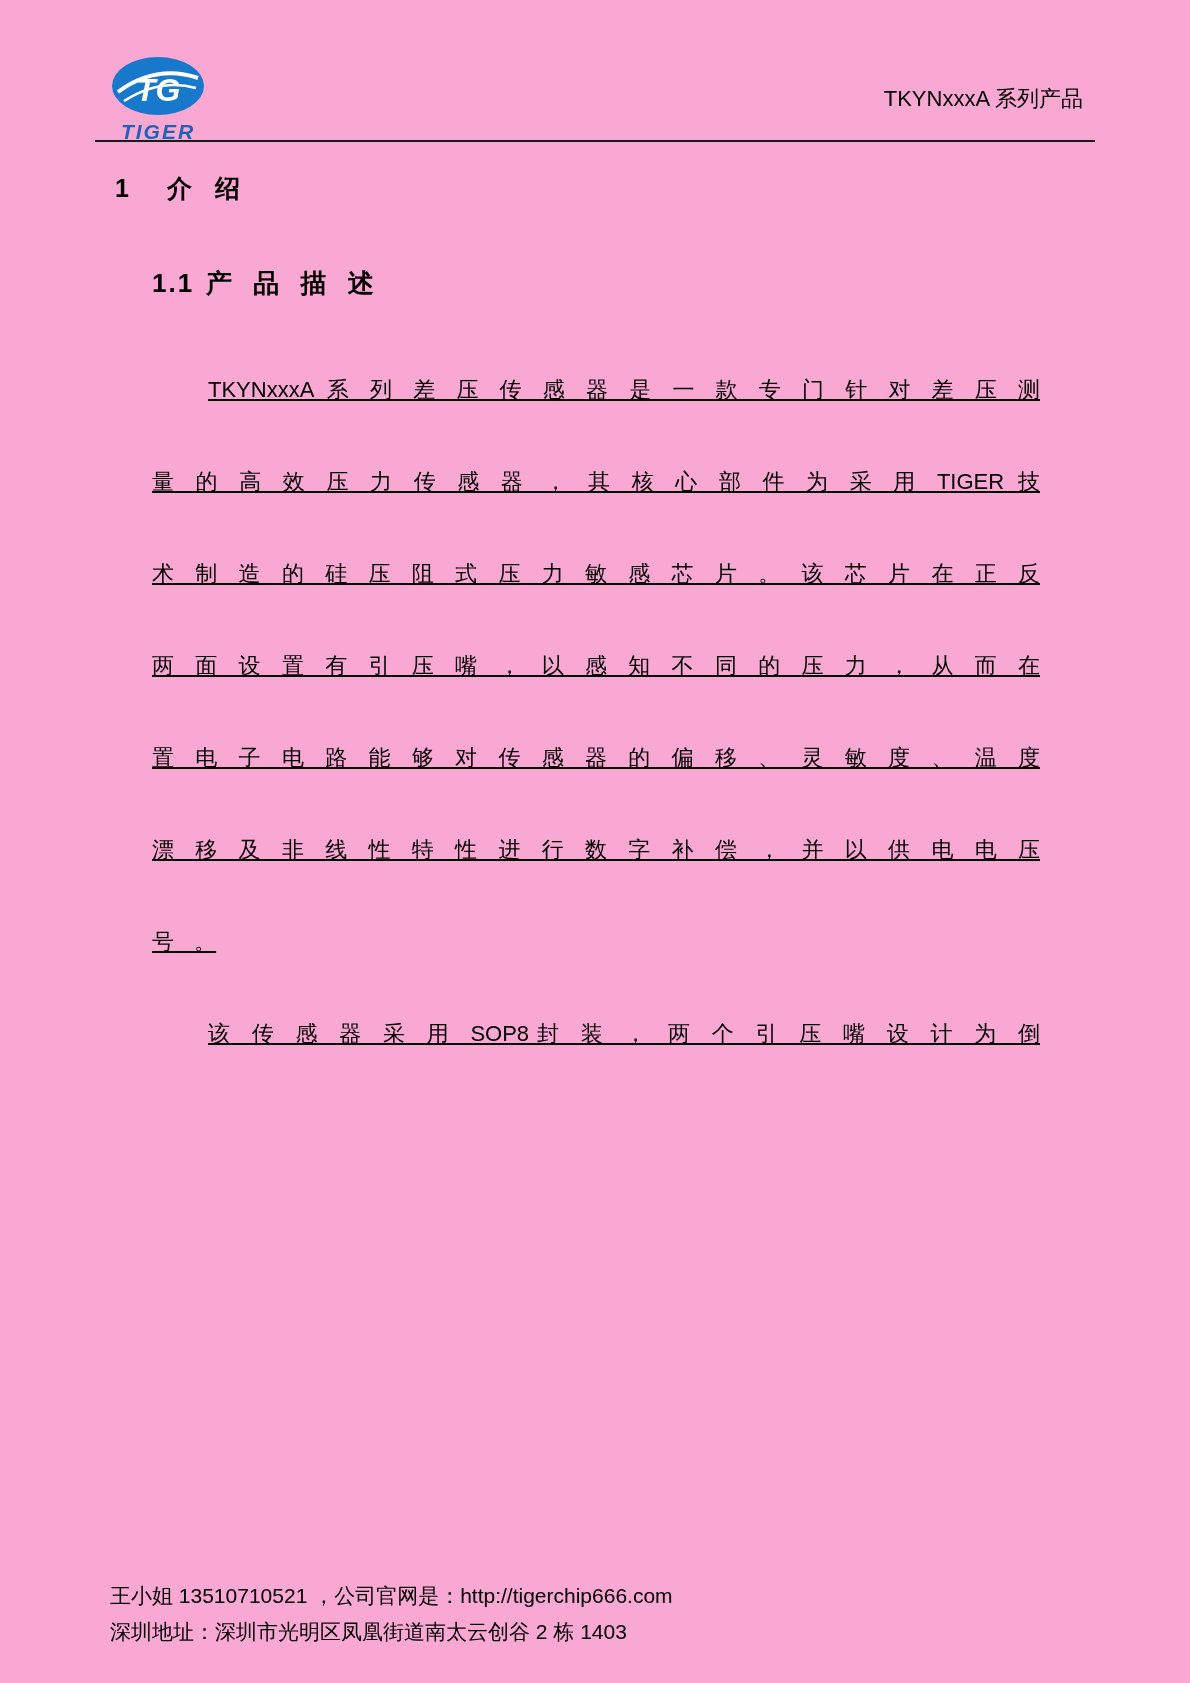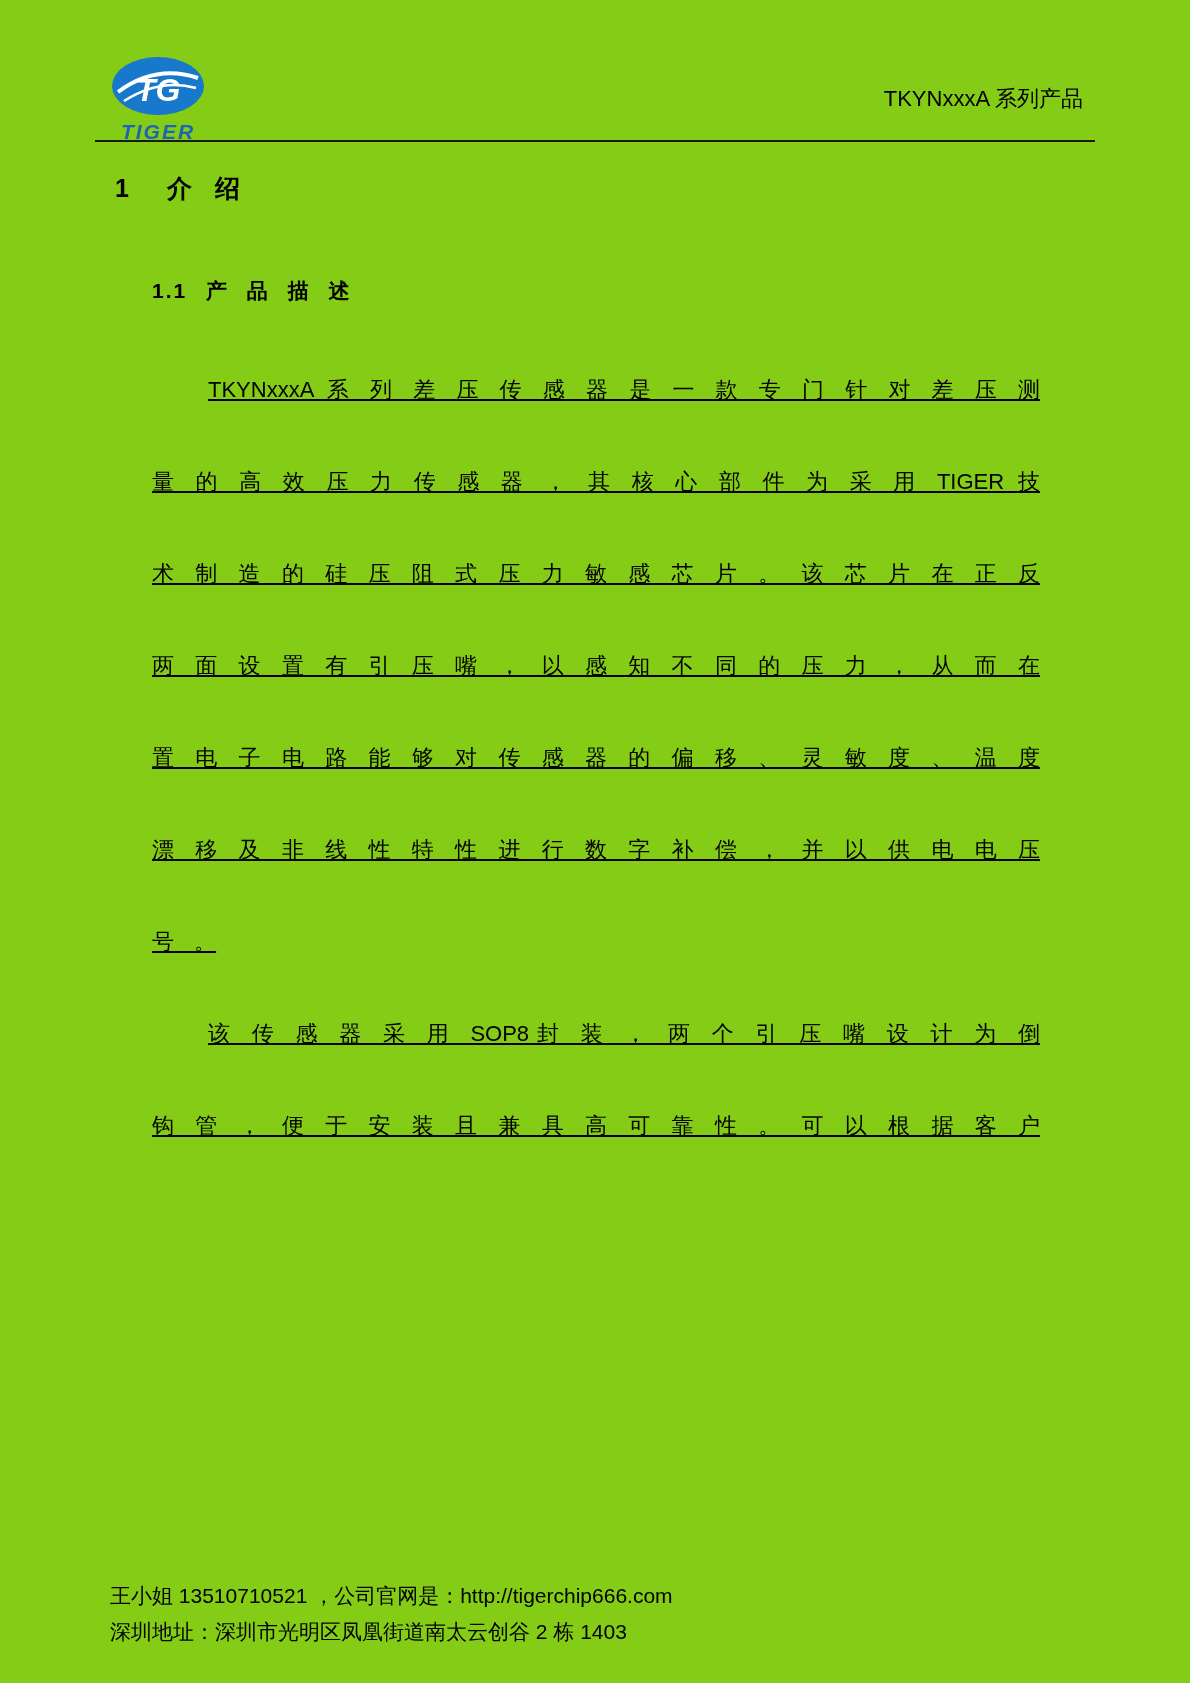--- a/index.html
+++ b/index.html
@@ -1,19 +1,19 @@
 <!DOCTYPE html>
 <html><head>
 <meta charset="utf-8">
 <style>
   html,body { margin:0; padding:0; background:#ffffff; }
   .page {
     position:relative;
     width:1190px; height:1683px;
-    background:#84cc16;
+    background:#f9a8d4;
     font-family:"Liberation Sans", sans-serif;
     color:#000000;
     overflow:hidden;
   }
 
   
   .header {
     position:absolute; left:95px; top:0; width:1000px; height:140px;
     border-bottom:2px solid #1a1a1a;
   }
@@ -28,21 +28,21 @@
   .company-en { margin-top:8px; font-size:17px; letter-spacing:-0.3px; color:#111; }
   .doc-title {
     position:absolute; right:12px; top:84px;
     font-size:22px; color:#000;
   }
 
   
   .h1 { position:absolute; left:115px; top:172px; font-weight:bold; font-size:25px; }
   .h1 .num { display:inline-block; width:52px; }
   .h1 .ttl { letter-spacing:8px;margin-top:40px; }
-  .h2 { position:absolute; left:152px; top:277px; font-weight:bold; font-size:21px; }
+  .h2 { position:absolute; left:152px; top:266px; font-weight:bold; font-size:26px; }
   .h2 .num { display:inline-block; width:54px; letter-spacing:2px; }
   .h2 .ttl { letter-spacing:7px; }
 
   
   .body-text { position:absolute; left:152px; top:344px; width:888px; font-size:22px;text-decoration:underline; }
   .bline {
     height:92px; line-height:92px;
     text-align:justify; text-align-last:justify;
     white-space:normal;
   }
@@ -83,21 +83,20 @@
 
   <div class="body-text">
     <div class="bline indent">TKYNxxxA 系 列 差 压 传 感 器 是 一 款 专 门 针 对 差 压 测</div>
     <div class="bline">量 的 高 效 压 力 传 感 器 ， 其 核 心 部 件 为 采 用 TIGER 技</div>
     <div class="bline">术 制 造 的 硅 压 阻 式 压 力 敏 感 芯 片 。 该 芯 片 在 正 反</div>
     <div class="bline">两 面 设 置 有 引 压 嘴 ， 以 感 知 不 同 的 压 力 ， 从 而 在</div>
     <div class="bline">置 电 子 电 路 能 够 对 传 感 器 的 偏 移 、 灵 敏 度 、 温 度</div>
     <div class="bline">漂 移 及 非 线 性 特 性 进 行 数 字 补 偿 ， 并 以 供 电 电 压</div>
     <div class="bline short">号 。</div>
     <div class="bline indent">该 传 感 器 采 用 SOP8封 装 ， 两 个 引 压 嘴 设 计 为 倒</div>
-    <div class="bline">钩 管 ， 便 于 安 装 且 兼 具 高 可 靠 性 。 可 以 根 据 客 户</div>
   </div>
 
   <div class="footer">
     <div>王小姐 13510710521 ，公司官网是：http://tigerchip666.com</div>
     <div>深圳地址：深圳市光明区凤凰街道南太云创谷 2 栋 1403</div>
   </div>
 
 </div>
 
 </body></html>

